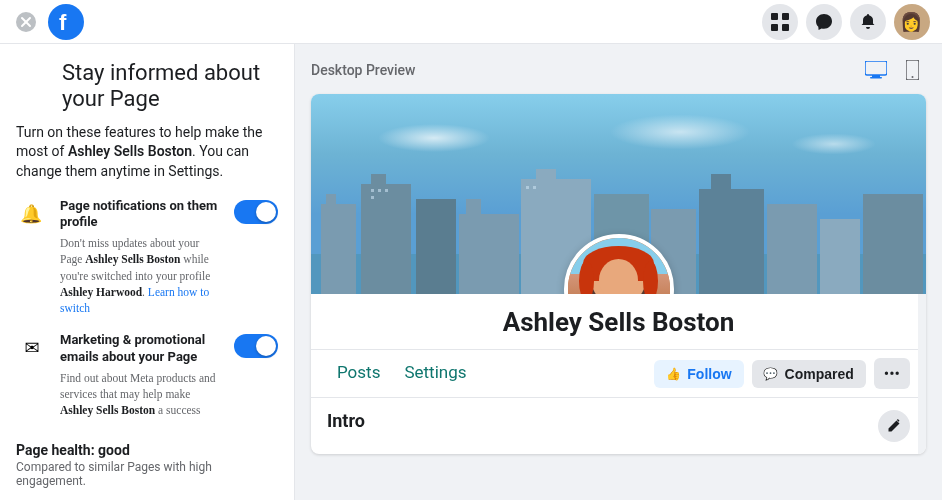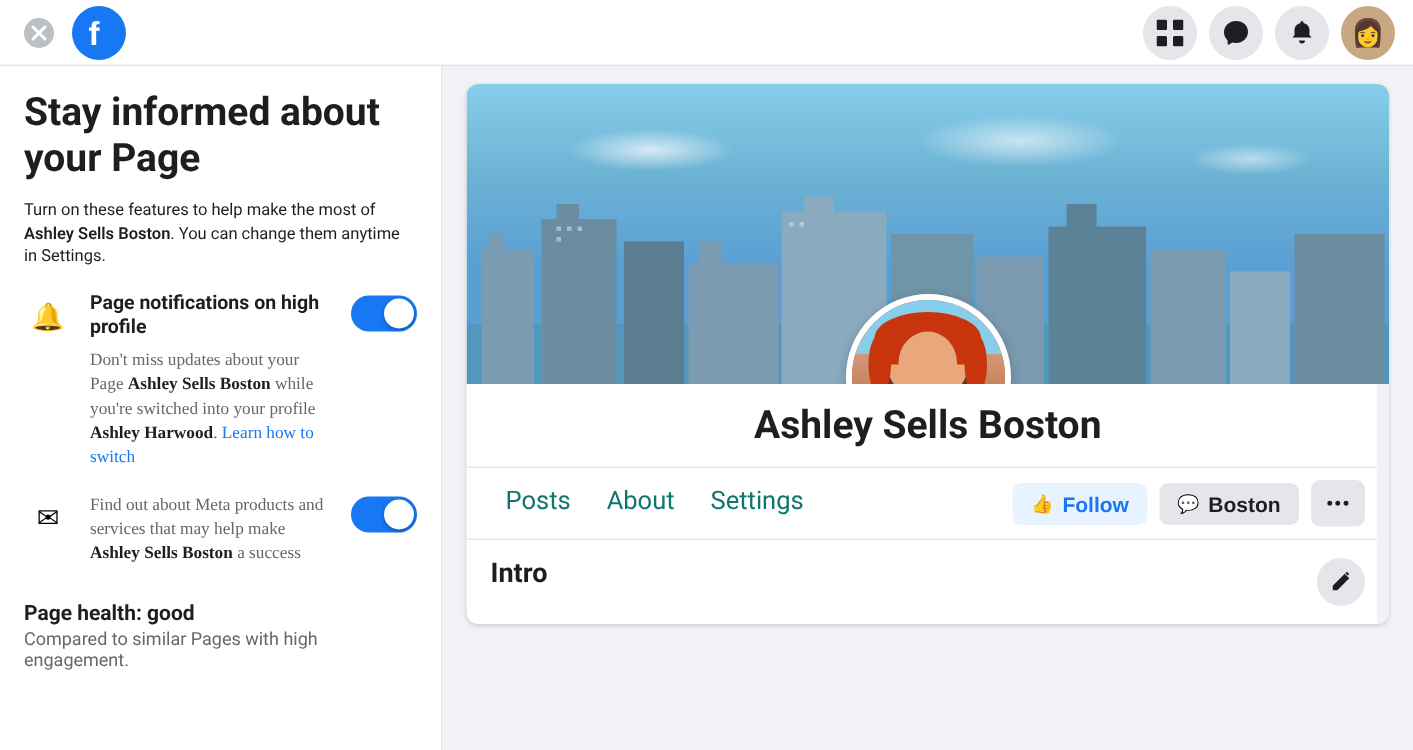--- a/index.html
+++ b/index.html
@@ -87,28 +87,29 @@
       padding: 16px;
       border-right: 1px solid #e4e6ea;
       overflow-y: auto;
     }
     .step-label {
       font-size: 12px;
       color: #65676b;
       margin-bottom: 4px;
     }
     .panel-title {
-      font-size: 26px;
-      font-weight: 700;
+      font-size: 22px;
+      font-weight: 400;
       color: #1c1e21;
       line-height: 1.2;
       margin-bottom: 10px;
+      margin-left: 46px;
     }
     .panel-description {
-      font-size: 11px;
+      font-size: 14px;
       color: #1c1e21;
       line-height: 1.4;
       margin-bottom: 16px;
     }
     .panel-description strong {
       font-weight: 600;
     }
 
     
     .toggle-item {
@@ -452,47 +453,66 @@
 
   <div class="left-panel">
     <h1 class="panel-title">Stay informed about your Page</h1>
     <p class="panel-description">
       Turn on these features to help make the most of <strong>Ashley Sells Boston</strong>. You can change them anytime in Settings.
     </p>
 
     <div class="toggle-item">
       <div class="toggle-item-icon">🔔</div>
       <div class="toggle-item-content">
-        <div class="toggle-item-title">Page notifications on high profile</div>
+        <div class="toggle-item-title">Page notifications on them profile</div>
         <div class="toggle-item-desc">
           Don't miss updates about your Page <strong>Ashley Sells Boston</strong> while you're switched into your profile <strong>Ashley Harwood</strong>. <a href="#">Learn how to switch</a>
         </div>
       </div>
       <div class="toggle-switch"></div>
     </div>
 
     <div class="toggle-item">
       <div class="toggle-item-icon">✉</div>
       <div class="toggle-item-content">
+        <div class="toggle-item-title">Marketing &amp; promotional emails about your Page</div>
         <div class="toggle-item-desc">
           Find out about Meta products and services that may help make <strong>Ashley Sells Boston</strong> a success
         </div>
       </div>
       <div class="toggle-switch"></div>
     </div>
 
     <div class="page-health">
       <div class="page-health-title">Page health: good</div>
       <div class="page-health-subtitle">Compared to similar Pages with high engagement.</div>
 
     </div>
 
   </div>
 
   <div class="right-panel">
+    <div class="preview-header">
+      <span class="preview-title">Desktop Preview</span>
+      <div class="preview-icons">
+        <div class="preview-icon-btn active">
+          <svg width="22" height="18" viewBox="0 0 22 18" fill="currentColor">
+            <rect x="0" y="0" width="22" height="14" rx="2" fill="none" stroke="currentColor" stroke-width="1.5"></rect>
+            <rect x="7" y="14" width="8" height="2" fill="currentColor"></rect>
+            <rect x="5" y="16" width="12" height="1.5" rx="0.75" fill="currentColor"></rect>
+          </svg>
+        </div>
+        <div class="preview-icon-btn">
+          <svg width="13" height="20" viewBox="0 0 13 20" fill="currentColor">
+            <rect x="0" y="0" width="13" height="20" rx="2" fill="none" stroke="currentColor" stroke-width="1.5"></rect>
+            <circle cx="6.5" cy="17" r="1" fill="currentColor"></circle>
+          </svg>
+        </div>
+      </div>
+    </div>
 
     <div class="fb-page-preview">
       <div class="scrollbar-indicator">
         <div class="scrollbar-thumb"></div>
       </div>
 
       <div class="cover-photo">
         <div class="sky-clouds"></div>
 
         <svg class="cover-photo-cityscape" viewBox="0 0 880 130" preserveAspectRatio="none" xmlns="http://www.w3.org/2000/svg">
@@ -552,31 +572,30 @@
       </div>
 
       <div class="profile-section">
         <div style="height: 55px;"></div>
         <div class="page-name">Ashley Sells Boston</div>
       </div>
 
       <div class="page-nav">
         <div class="page-nav-tabs">
           <div class="nav-tab">Posts</div>
-          <div class="nav-tab">About</div>
           <div class="nav-tab">Settings</div>
         </div>
         <div class="nav-actions">
           <button class="action-btn btn-follow">
             <span style="font-size:12px;">👍</span>
             <span>Follow</span>
           </button>
           <button class="action-btn btn-message">
             <span style="font-size:12px;">💬</span>
-            <span>Boston</span>
+            <span>Compared</span>
           </button>
           <div class="btn-more-dots">•••</div>
         </div>
       </div>
 
       <div class="intro-section">
         <span class="intro-title">Intro</span>
         <div class="edit-icon-btn">
           <svg width="14" height="14" viewBox="0 0 14 14" fill="#1c1e21">
             <path d="M9.5 1.5l3 3-8 8H1.5v-3l8-8zm1.4-1.4l1.6 1.6-1 1-1.6-1.6 1-1z"></path>

